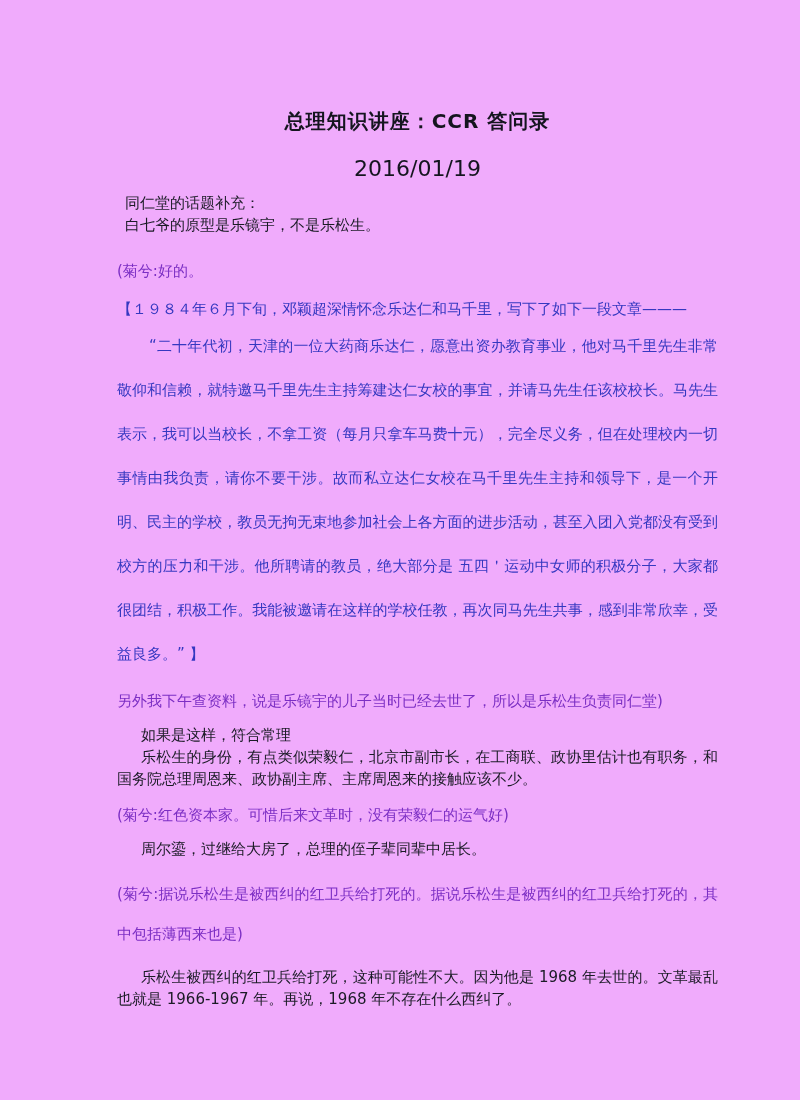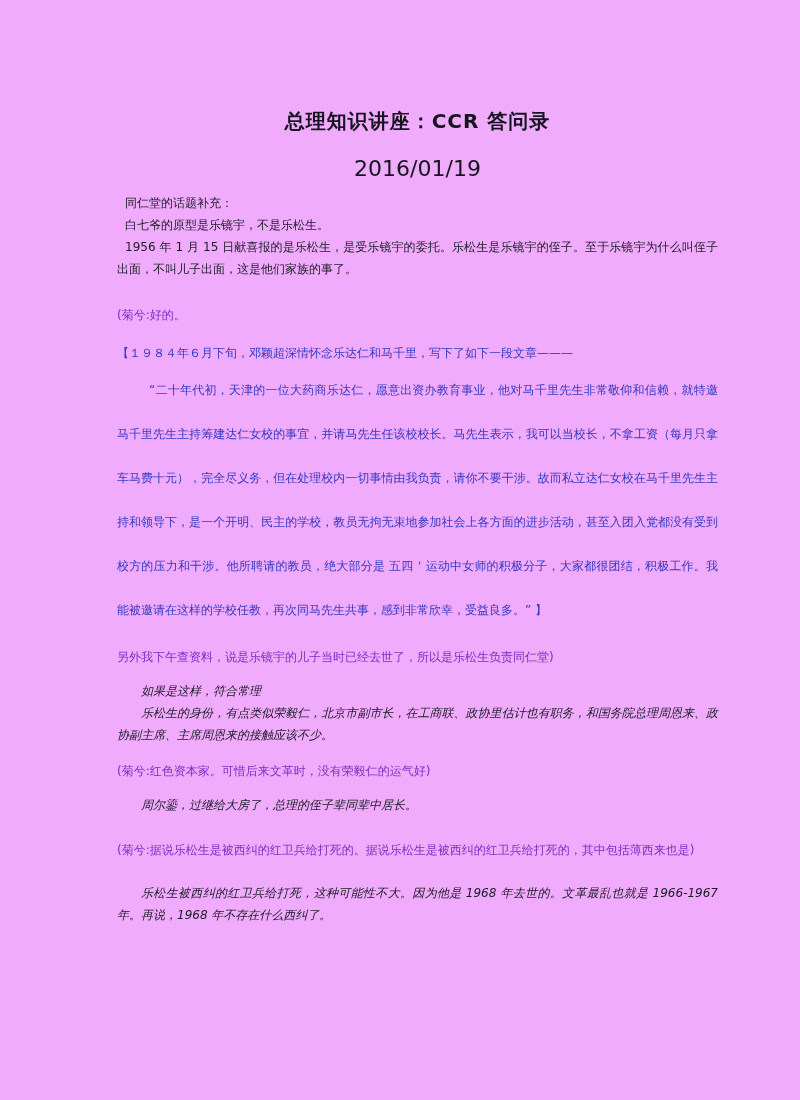--- a/index.html
+++ b/index.html
@@ -28,27 +28,27 @@
   }
   .doc-date {
     text-align: center;
     font-size: 22px;
     line-height: 22px;
     margin-top: 24px;
     margin-bottom: 12px;
     color: #15151f;
   }
   p {
-    font-size: 12px;
+    font-size: 15px;
     line-height: 22px;
     color: #1b1b26;
     text-align: justify;
   }
   .p-body       { text-indent: 8px; }
-  .p-body-ind   { text-indent: 24px; font-style: italic; }
+  .p-body-ind   { text-indent: 24px; }
   .p-purple     { color: #7c2fc4; }
   .p-blue       { color: #3538c0; }
   .p-blue-wide  {
     color: #3538c0;
     line-height: 44px;
     text-indent: 32px;
   }
   .p-purple-wide {
     color: #7c2fc4;
     line-height: 40px;
@@ -67,21 +67,20 @@
   <div class="content">
 
     <div class="doc-title">总理知识讲座：CCR 答问录</div>
 
     <div class="doc-date">2016/01/19</div>
 
     <p class="p-body">同仁堂的话题补充：</p>
 
     <p class="p-body">白七爷的原型是乐镜宇，不是乐松生。</p>
 
-    <p class="p-body">1956 年 1 月 15 日献喜报的是乐松生，是受乐镜宇的委托。乐松生是乐镜宇的侄子。至于乐镜宇为什么叫侄子出面，不叫儿子出面，这是他们家族的事了。</p>
 
 
     <p class="p-purple mt-24">(菊兮:好的。</p>
 
     <p class="p-blue mt-16">【１９８４年６月下旬，邓颖超深情怀念乐达仁和马千里，写下了如下一段文章———</p>
 
     <p class="p-blue-wide mt-4">“二十年代初，天津的一位大药商乐达仁，愿意出资办教育事业，他对马千里先生非常敬仰和信赖，就特邀马千里先生主持筹建达仁女校的事宜，并请马先生任该校校长。马先生表示，我可以当校长，不拿工资（每月只拿车马费十元），完全尽义务，但在处理校内一切事情由我负责，请你不要干涉。故而私立达仁女校在马千里先生主持和领导下，是一个开明、民主的学校，教员无拘无束地参加社会上各方面的进步活动，甚至入团入党都没有受到校方的压力和干涉。他所聘请的教员，绝大部分是 五四＇运动中女师的积极分子，大家都很团结，积极工作。我能被邀请在这样的学校任教，再次同马先生共事，感到非常欣幸，受益良多。” 】</p>
 
     <p class="p-purple mt-14">另外我下午查资料，说是乐镜宇的儿子当时已经去世了，所以是乐松生负责同仁堂)</p>
 

